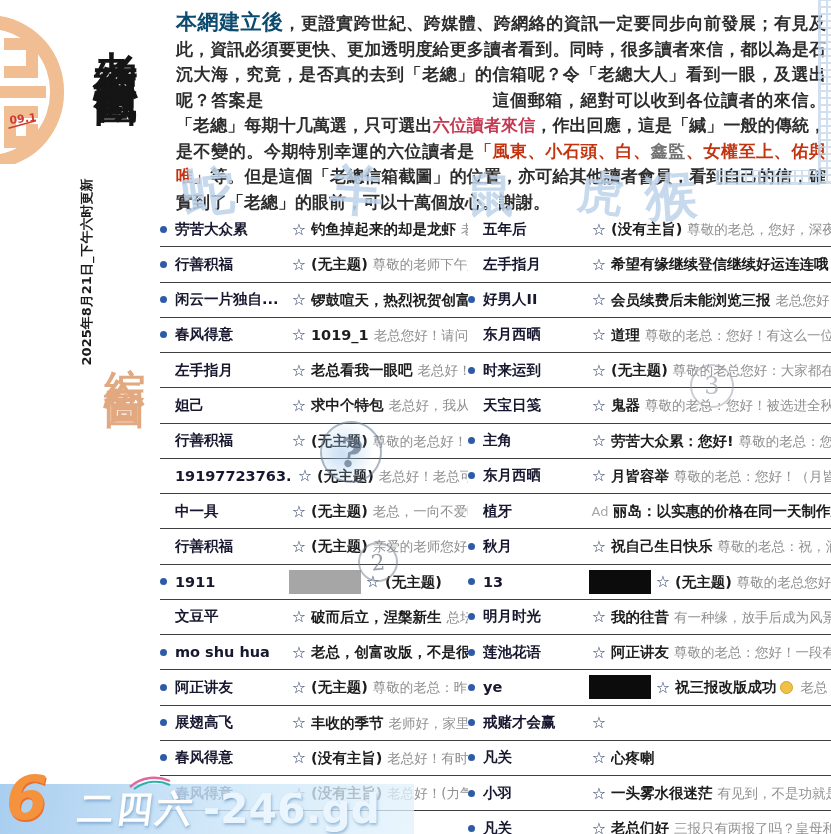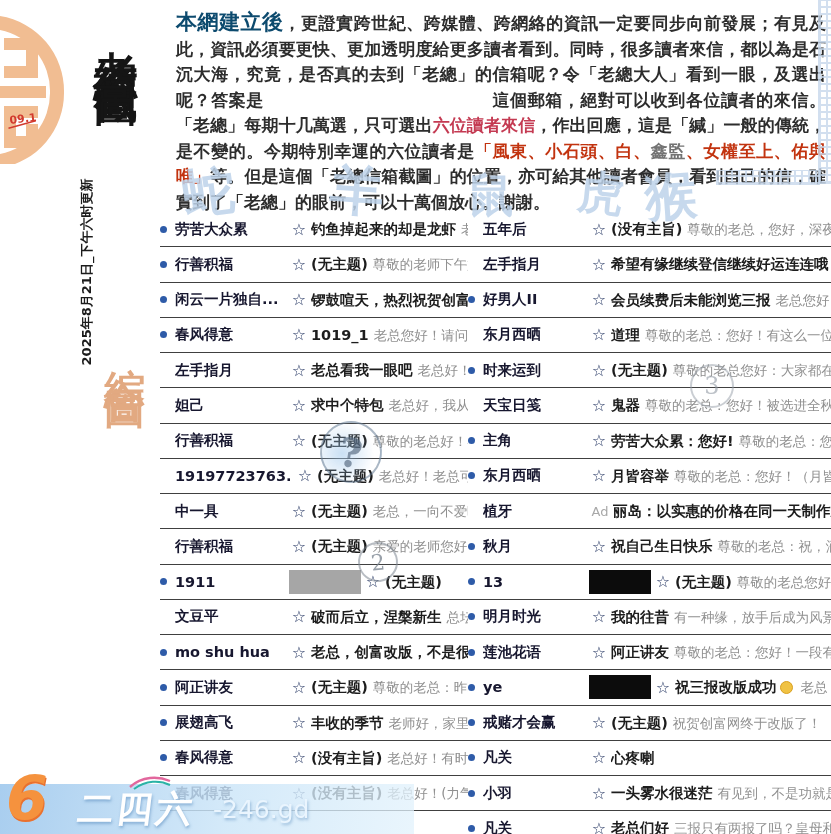--- a/index.html
+++ b/index.html
@@ -78,22 +78,22 @@
          color:rgba(145,153,164,.6);font-size:24px;}
 
   
   #band{position:absolute;left:0;top:784px;width:414px;height:50px;z-index:5;
         background:linear-gradient(100deg,rgba(164,203,238,.95),rgba(203,229,248,.82) 55%,rgba(226,242,252,.75));
         display:flex;align-items:center;}
   #band .six{position:absolute;left:6px;top:-16px;font-size:60px;font-weight:900;font-style:italic;
         color:#f5923e;text-shadow:1px 2px 0 #e9712f;line-height:1;}
   #band .cn{margin-left:78px;font-size:36px;font-weight:900;color:#ffffff;letter-spacing:3px;
         transform:skewX(-7deg);text-shadow:1px 2px 3px rgba(90,140,190,.6);}
-  #band .dom{font-size:25px;font-weight:400;color:#eaf5fe;text-shadow:1px 2px 3px rgba(90,140,190,.55);
-        margin-left:18px;}
+  #band .dom{font-size:41px;font-weight:700;color:#eaf5fe;text-shadow:1px 2px 3px rgba(90,140,190,.55);
+        margin-left:8px;}
   #swoosh{position:absolute;left:128px;top:-10px;}
 </style>
 </head>
 <body>
 
 <div id="page">
 
   <div id="seal">
     <svg width="66" height="152" viewBox="0 0 66 152">
       <g fill="#f1bd92">
@@ -438,23 +438,20 @@
       <span class="msg">
         <span class="subj">祝三报改版成功</span><span class="emoji"></span><span class="prev">老总：您好！三报改版，...</span>
       </span>
     </div>
       <div class="row">
       <span class="bullet" style="visibility: visible;"></span>
       <span class="name">戒赌才会赢</span>
 
       <span class="star"></span>
 
-      <span class="msg">
-        <span class="subj">(无主题)</span><span class="prev">祝贺创富网终于改版了！</span>
-      </span>
     </div>
       <div class="row">
       <span class="bullet" style="visibility: visible;"></span>
       <span class="name">凡关</span>
 
       <span class="star"></span>
 
       <span class="msg">
         <span class="subj">心疼喇</span>
       </span>

